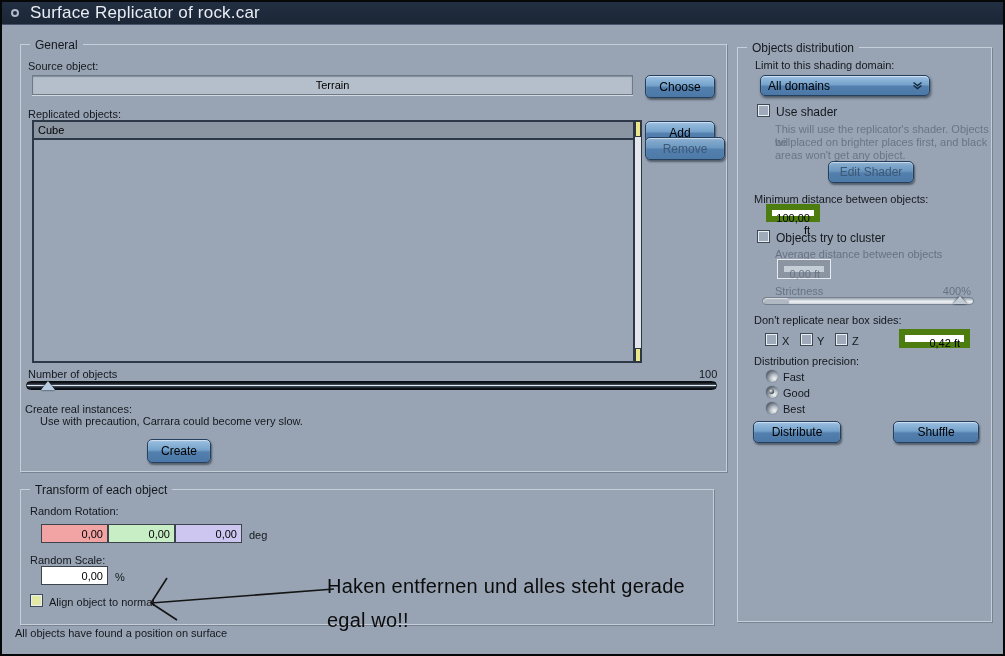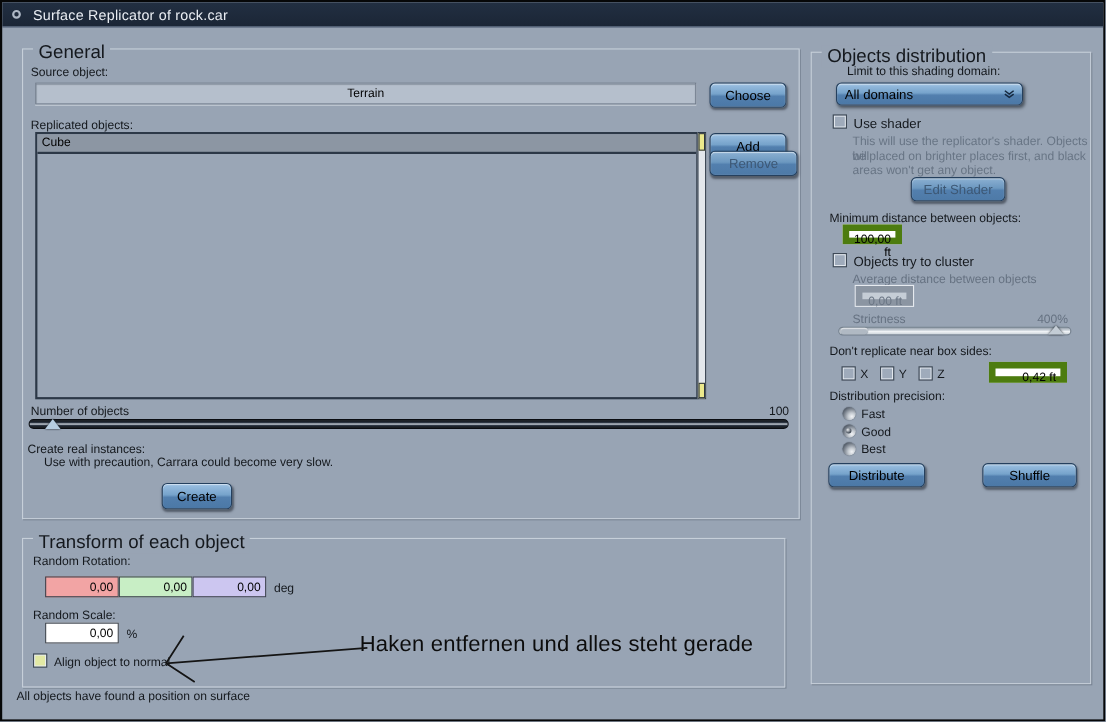--- a/index.html
+++ b/index.html
@@ -6,25 +6,25 @@
   html,body { width:1005px; height:656px; }
   body { font-family:"Liberation Sans", sans-serif; background:#98a4b4; }
   #window { position:relative; width:1005px; height:656px; background:#98a4b4;
             border:2px solid #060708; overflow:hidden; }
   
   #titlebar { position:absolute; left:0; top:0; width:1001px; height:23px;
               background:linear-gradient(to bottom,#222f42,#1b2636);
               border-bottom:1px solid #46556c; display:flex; align-items:center; }
   #titlebar .winicon { width:8px; height:8px; border:2px solid #aeb8c6; border-radius:50%;
               margin:0 11px 0 9px; }
-  #titlebar .title { color:#e9edf3; font-size:13px; letter-spacing:.2px; }
+  #titlebar .title { color:#e9edf3; font-size:17px; letter-spacing:.2px; }
   
   .groupbox { position:absolute; border:1px solid #c6cfd9; box-shadow:1px 1px 0 rgba(58,68,84,.35); }
   .legend { position:absolute; top:-7px; left:9px; background:#98a4b4; padding:0 5px;
-            font-size:17px; color:#14181d; }
+            font-size:12px; color:#14181d; }
   .lbl { position:absolute; font-size:11px; color:#14181d; white-space:nowrap; }
   .lbl.dim { color:#667282; }
   
   .btn { position:absolute; display:flex; align-items:center; justify-content:center;
          font-size:12px; color:#000;
          background:linear-gradient(to bottom,#9cc0e2 0%,#76a3cb 45%,#527fae 55%,#4b78a6 100%);
          border:1px solid #25405e; border-radius:5px;
          box-shadow:1px 2px 2px rgba(15,22,32,.5), inset 0 1px 1px rgba(255,255,255,.55);
          cursor:pointer; }
   .btn.disabled { color:#3d5875;
@@ -132,21 +132,21 @@
     <div class="rotf" style="left:20px; top:76px; background:#ffffff;">0,00</div>
     <span class="lbl" style="left:94px; top:81px;">%</span>
 
     <span class="chk checked" style="left:10px; top:105px;"></span>
     <span class="chk-label" style="left:28px; top:106px;">Align object to normal</span>
   </div>
 
   <div class="groupbox" style="left:735px; top:45px; width:255px; height:575px;">
     <span class="legend">Objects distribution</span>
 
-    <span class="lbl" style="left:17px; top:11px;margin-left:15px;">Limit to this shading domain:</span>
+    <span class="lbl" style="left:17px; top:11px;">Limit to this shading domain:</span>
     <div id="domain-select" style="left:22px; top:27px; width:170px; height:21px;">
       <span>All domains</span>
       <span class="chev">
         <svg width="11" height="11" viewBox="0 0 11 11">
             <path d="M1.5 2.5 L5.5 5.5 L9.5 2.5 M1.5 5.5 L5.5 8.5 L9.5 5.5" fill="none" stroke="#16293f" stroke-width="1.4"></path>
           </svg>
       </span>
     </div>
 
     <span class="chk" style="left:20px; top:57px;"></span>
@@ -192,19 +192,20 @@
     <span class="chk-label" style="left:45px; top:355px;">Best</span>
 
     <div class="btn" style="left:15px; top:373px; width:88px; height:22px;">Distribute</div>
     <div class="btn" style="left:155px; top:373px; width:86px; height:22px;">Shuffle</div>
   </div>
 
   <span id="status">All objects have found a position on surface</span>
 
   <div id="annotation">
     <div>Haken entfernen und alles steht gerade</div>
+    <div>egal wo!!</div>
   </div>
   <svg class="arrow" width="192" height="52" viewBox="0 0 192 52">
     <path d="M188 14 L5 28" fill="none" stroke="#141414" stroke-width="1.6"></path>
     <path d="M5 28 L21 3 M5 28 L31 45" fill="none" stroke="#141414" stroke-width="1.6"></path>
   </svg>
 
 </div>
 
 </body></html>

